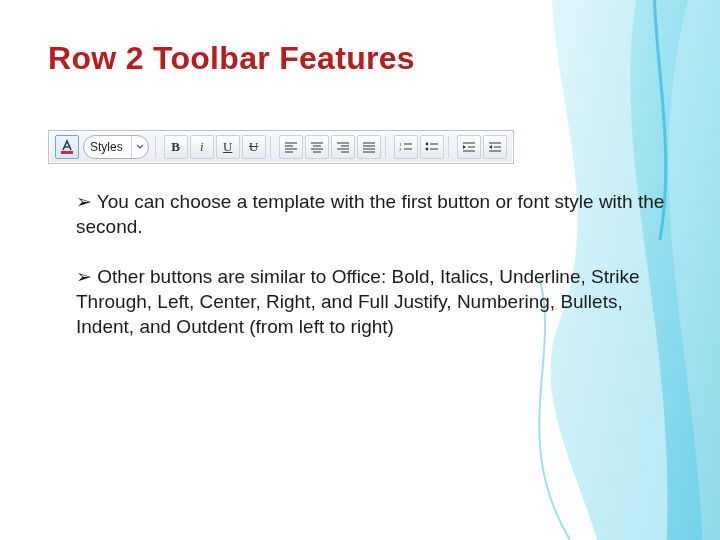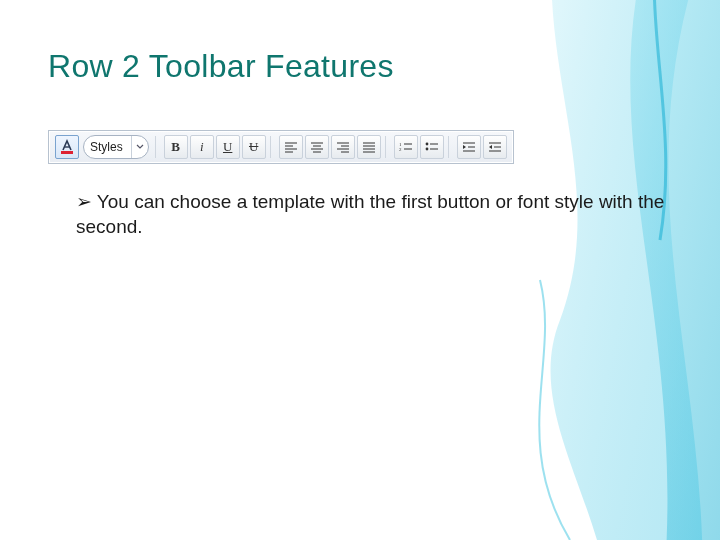--- a/index.html
+++ b/index.html
@@ -1,19 +1,19 @@
 <!DOCTYPE html>
 <html><head>
 <meta charset="utf-8">
 <style>
   html,body{margin:0;padding:0;width:720px;height:540px;background:#fff;font-family:"Trebuchet MS",Verdana,Tahoma,sans-serif;color:#222;overflow:hidden;}
   .slide{position:relative;width:720px;height:540px;}
   .bg{position:absolute;inset:0;overflow:hidden;z-index:0;}
   .bg svg{position:absolute;right:-60px;top:-100px;}
-  .title{position:absolute;left:48px;top:48px;font-size:32px;font-weight:400;color:#0f766e;letter-spacing:0.3px;}
+  .title{position:absolute;left:48px;top:40px;font-size:32px;font-weight:700;color:#b91c1c;letter-spacing:0.3px;}
   .toolbar-wrap{position:absolute;left:48px;top:130px;border:1px solid #b7c2cf;background:linear-gradient(#f6f8fb,#e9edf3);padding:4px 6px;display:flex;align-items:center;gap:2px;box-shadow:inset 0 0 0 1px #fff;}
   .tbtn{width:22px;height:22px;display:flex;align-items:center;justify-content:center;background:linear-gradient(#fefefe,#e7ebef);border:1px solid #c9d1db;border-radius:2px;font-size:13px;color:#333;font-family:"Times New Roman",serif;}
   .tbtn.active{border-color:#7aa3cf;background:linear-gradient(#eef5ff,#d9e7f8);}
   .tbtn svg{display:block;}
   .styles-select{display:flex;align-items:center;height:22px;background:#fff;border:1px solid #a7b3c3;border-radius:12px;margin:0 2px;}
   .styles-select .label{padding:0 8px 0 6px;font:12px Tahoma,Verdana,sans-serif;color:#222;}
   .styles-select .drop{width:16px;height:22px;border-left:1px solid #c9d1db;display:flex;align-items:center;justify-content:center;}
   .sep{width:4px;height:22px;border-left:1px solid #cfd6df;margin:0 2px;}
   .content{position:absolute;left:76px;top:190px;width:590px;font-size:19px;line-height:1.3;color:#1b1b1b;}
   .bullet{margin-bottom:26px;}
@@ -141,14 +141,18 @@
         <path d="M4 4 L1 6 L4 8 Z" fill="#333"></path>
       </svg>
     </div>
   </div>
 
   <div class="content">
     <div class="bullet">
       <span class="arrow">➢</span>
       <span>You can choose a template with the first button or font style with the second.</span>
     </div>
+    <div class="bullet">
+      <span class="arrow">➢</span>
+      <span>Other buttons are similar to Office:  Bold, Italics, Underline, Strike Through, Left, Center, Right, and Full Justify, Numbering, Bullets, Indent, and Outdent (from left to right)</span>
+    </div>
   </div>
 </div>
 
 </body></html>

